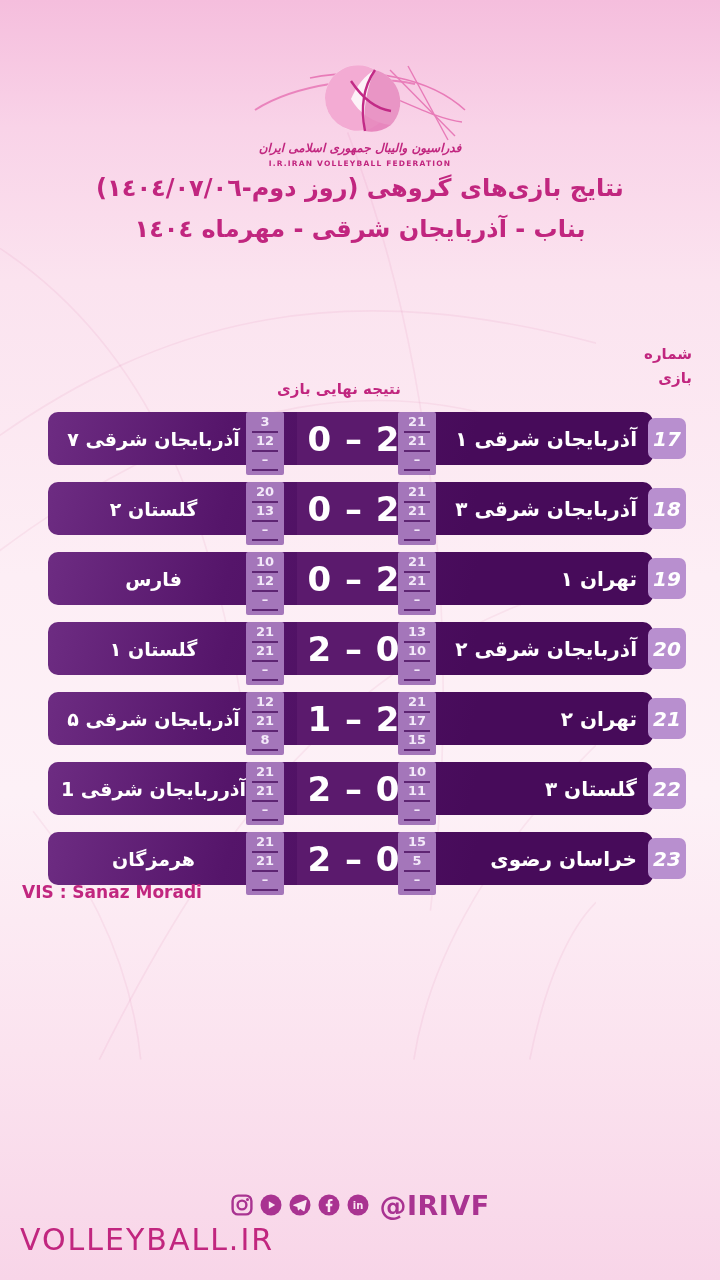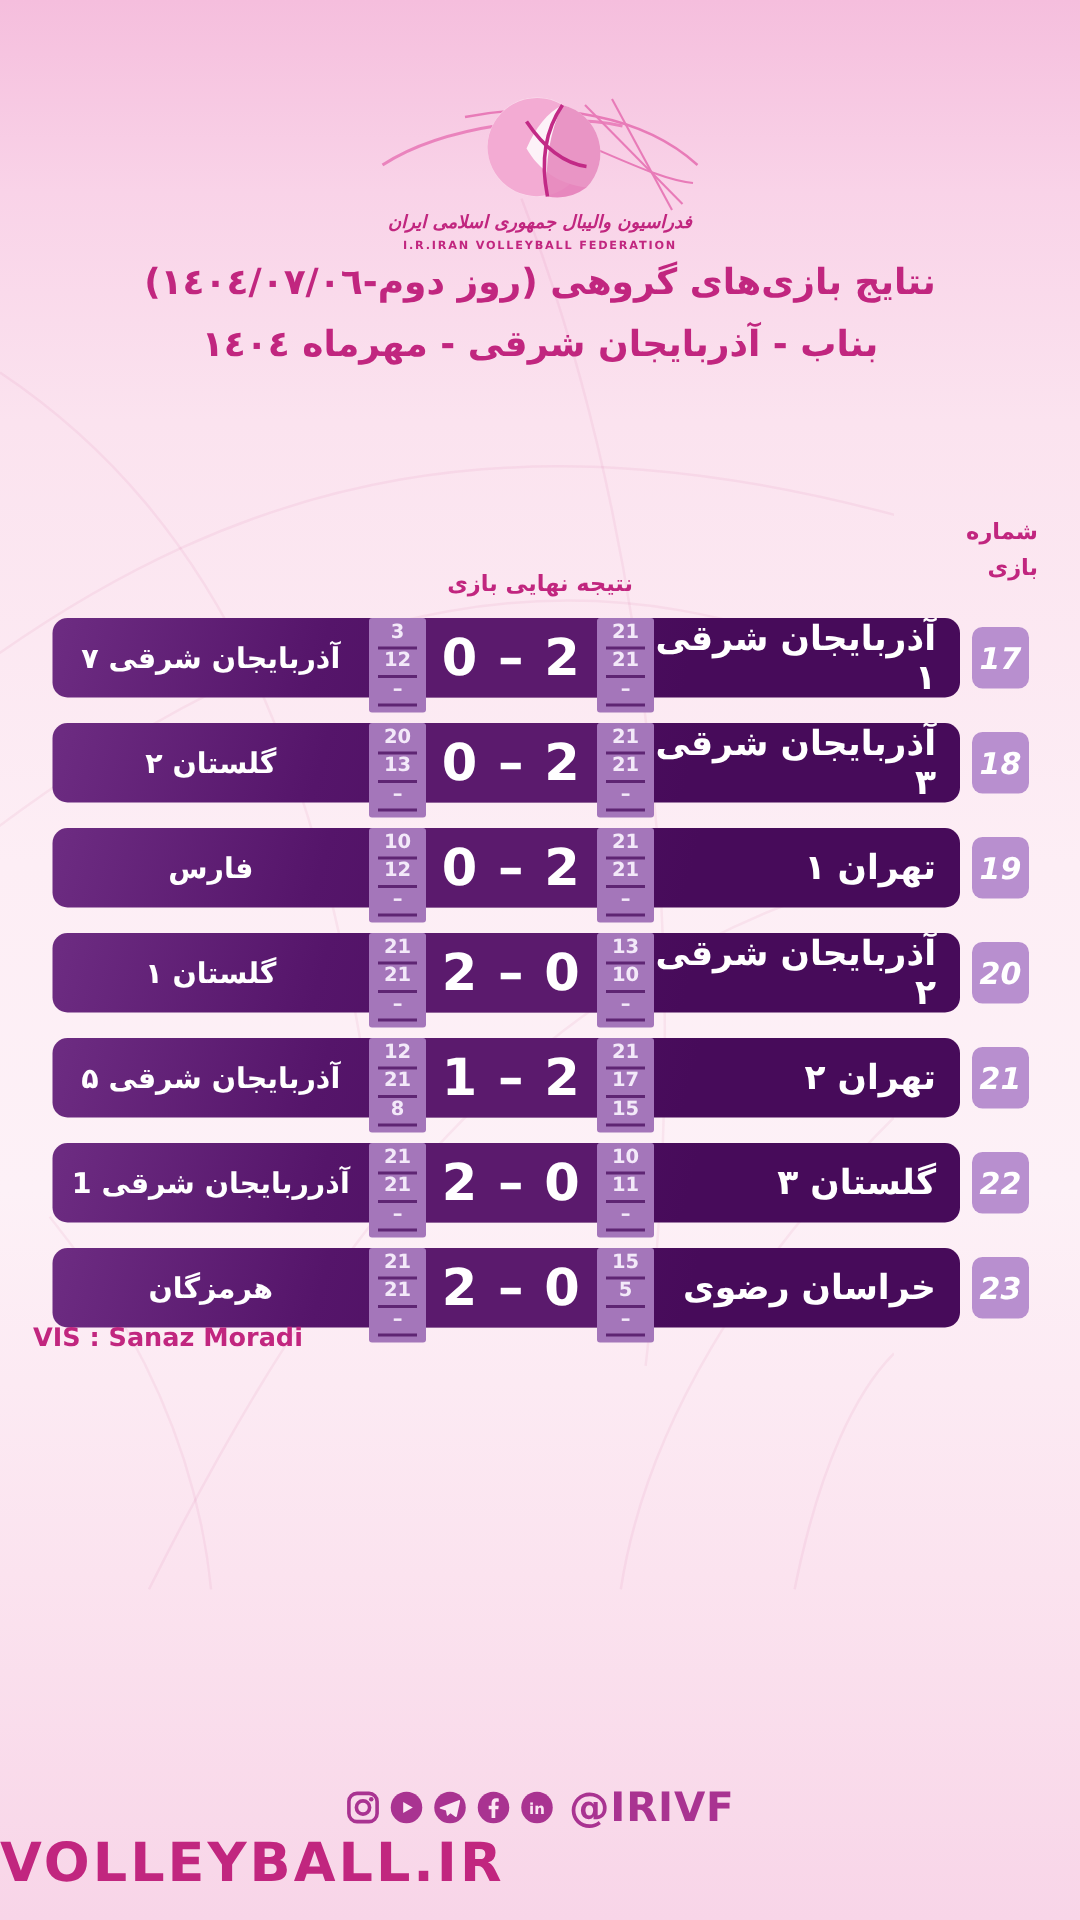--- a/index.html
+++ b/index.html
@@ -23,36 +23,36 @@
 
   
   .logo{position:absolute;left:250px;top:48px;width:220px;height:125px;}
 
   
   .titles{position:absolute;left:0;top:168px;width:720px;text-align:center;direction:rtl;}
   .title-line{font-size:24px;font-weight:bold;color:var(--magenta);line-height:41px;}
 
   
   .col-head{position:absolute;color:var(--magenta);font-weight:bold;font-size:15px;direction:rtl;}
-  .head-final{left:277px;top:380px;width:130px;text-align:right;margin-left:15px;}
+  .head-final{left:277px;top:380px;width:130px;text-align:left;}
   .head-gameno{left:618px;top:342px;width:78px;text-align:left;line-height:24px;padding-right:4px;text-align:right;}
 
   
   #rows{position:absolute;left:0;top:0;width:720px;height:1280px;}
   .row{position:absolute;left:0;width:720px;height:64px;}
   .pill{
-    position:absolute;left:35px;top:0;width:605px;height:53px;border-radius:10px;
+    position:absolute;left:48px;top:0;width:605px;height:53px;border-radius:10px;
     background:linear-gradient(105deg,var(--pill-edge) 0%,#55156a 30%,var(--pill-dark) 70%);
     display:grid;grid-template-columns:211px 38px 114px 38px 1fr;overflow:hidden;
   }
   .seg{display:flex;align-items:center;color:#fff;}
   .left-name{justify-content:center;direction:rtl;font-size:19px;font-weight:bold;padding:0 6px;}
   .score{grid-column:3;background:var(--score-bg);justify-content:center;
          font-size:34px;font-weight:800;letter-spacing:1px;direction:ltr;}
-  .right-name{grid-column:5;direction:rtl;justify-content:flex-start;font-size:23px;font-weight:bold;padding-right:16px;}
+  .right-name{grid-column:5;direction:rtl;justify-content:flex-start;font-size:20px;font-weight:bold;padding-right:16px;}
   .setcol{
     position:absolute;top:0;width:38px;height:63px;background:var(--setcol);
     border-radius:2px;z-index:2;padding-top:2px;
   }
   .setcol-left{left:246px;}
   .setcol-right{left:398px;}
   .set-entry{
     width:26px;margin:0 auto;height:19px;text-align:center;
     font-size:13px;font-weight:bold;color:#f3e9f9;line-height:16px;
     border-bottom:2px solid #5e2573;
@@ -65,21 +65,21 @@
 
   
   .credit{position:absolute;left:22px;top:882px;font-size:17px;font-weight:bold;color:var(--magenta);}
 
   
   .footer{position:absolute;left:0;top:1190px;width:720px;color:var(--footer);}
   .social-line{display:flex;align-items:center;justify-content:center;gap:5px;height:30px;}
   .social-icon{width:24px;height:24px;display:inline-block;color:var(--footer);}
   .social-icon svg{width:24px;height:24px;display:block;}
   .handle{font-size:27px;font-weight:800;letter-spacing:0.5px;margin-left:4px;}
-  .site{font-size:36px;font-weight:700;letter-spacing:2px;margin-top:2px;color:var(--magenta);}
+  .site{font-size:30px;font-weight:400;letter-spacing:2px;margin-top:2px;color:var(--magenta);margin-left:20px;}
 </style>
 </head>
 <body>
 
 <div class="page">
 
   <svg class="weblines" viewBox="0 0 720 1280">
     <g fill="none" stroke="#c43c82" stroke-opacity="0.07" stroke-width="2">
       <path d="M-20,540 C200,380 420,330 740,420"></path>
       <path d="M-20,680 C240,480 480,420 740,560"></path>

